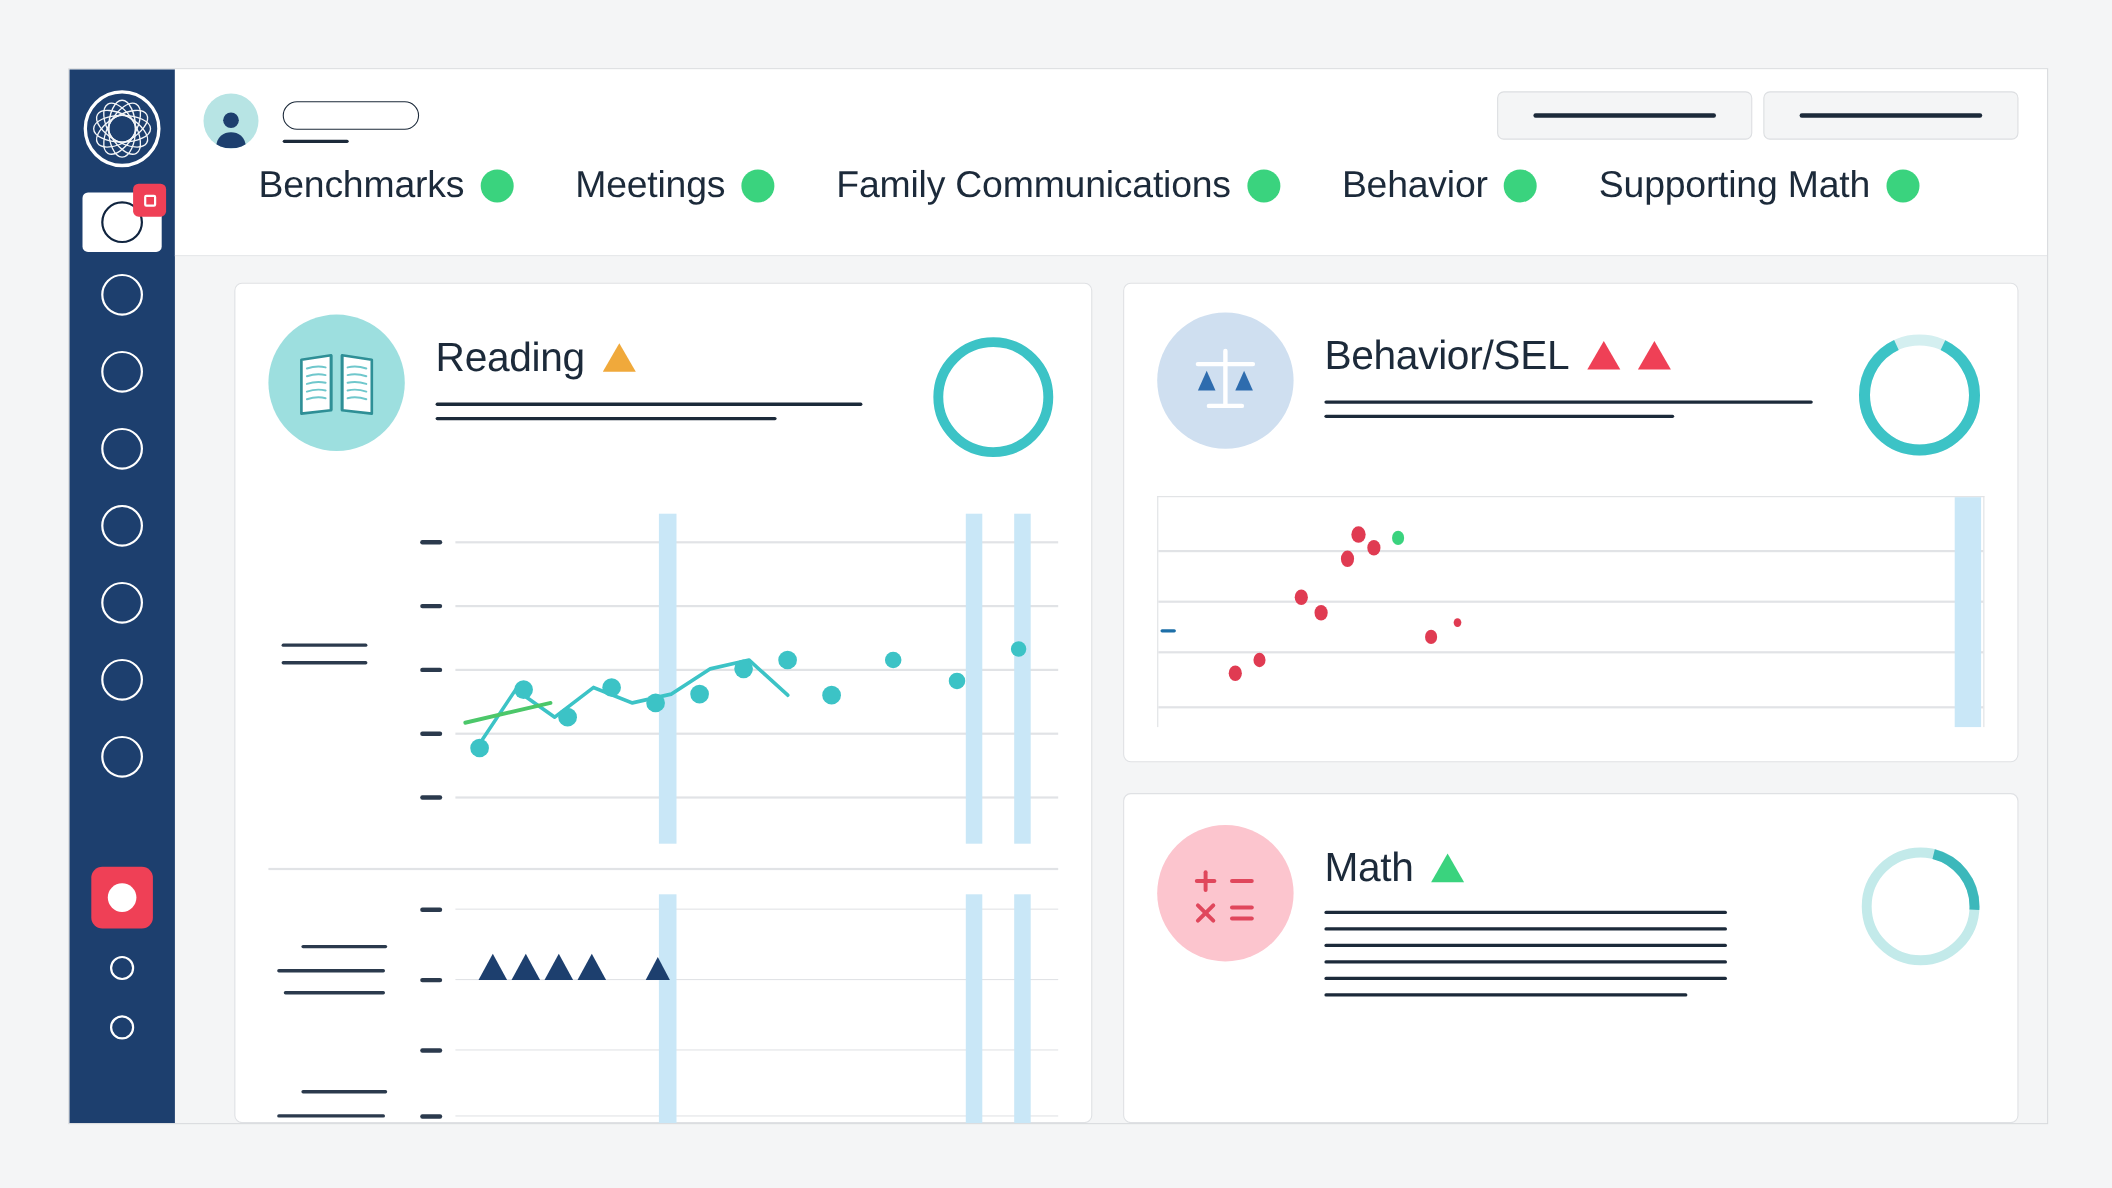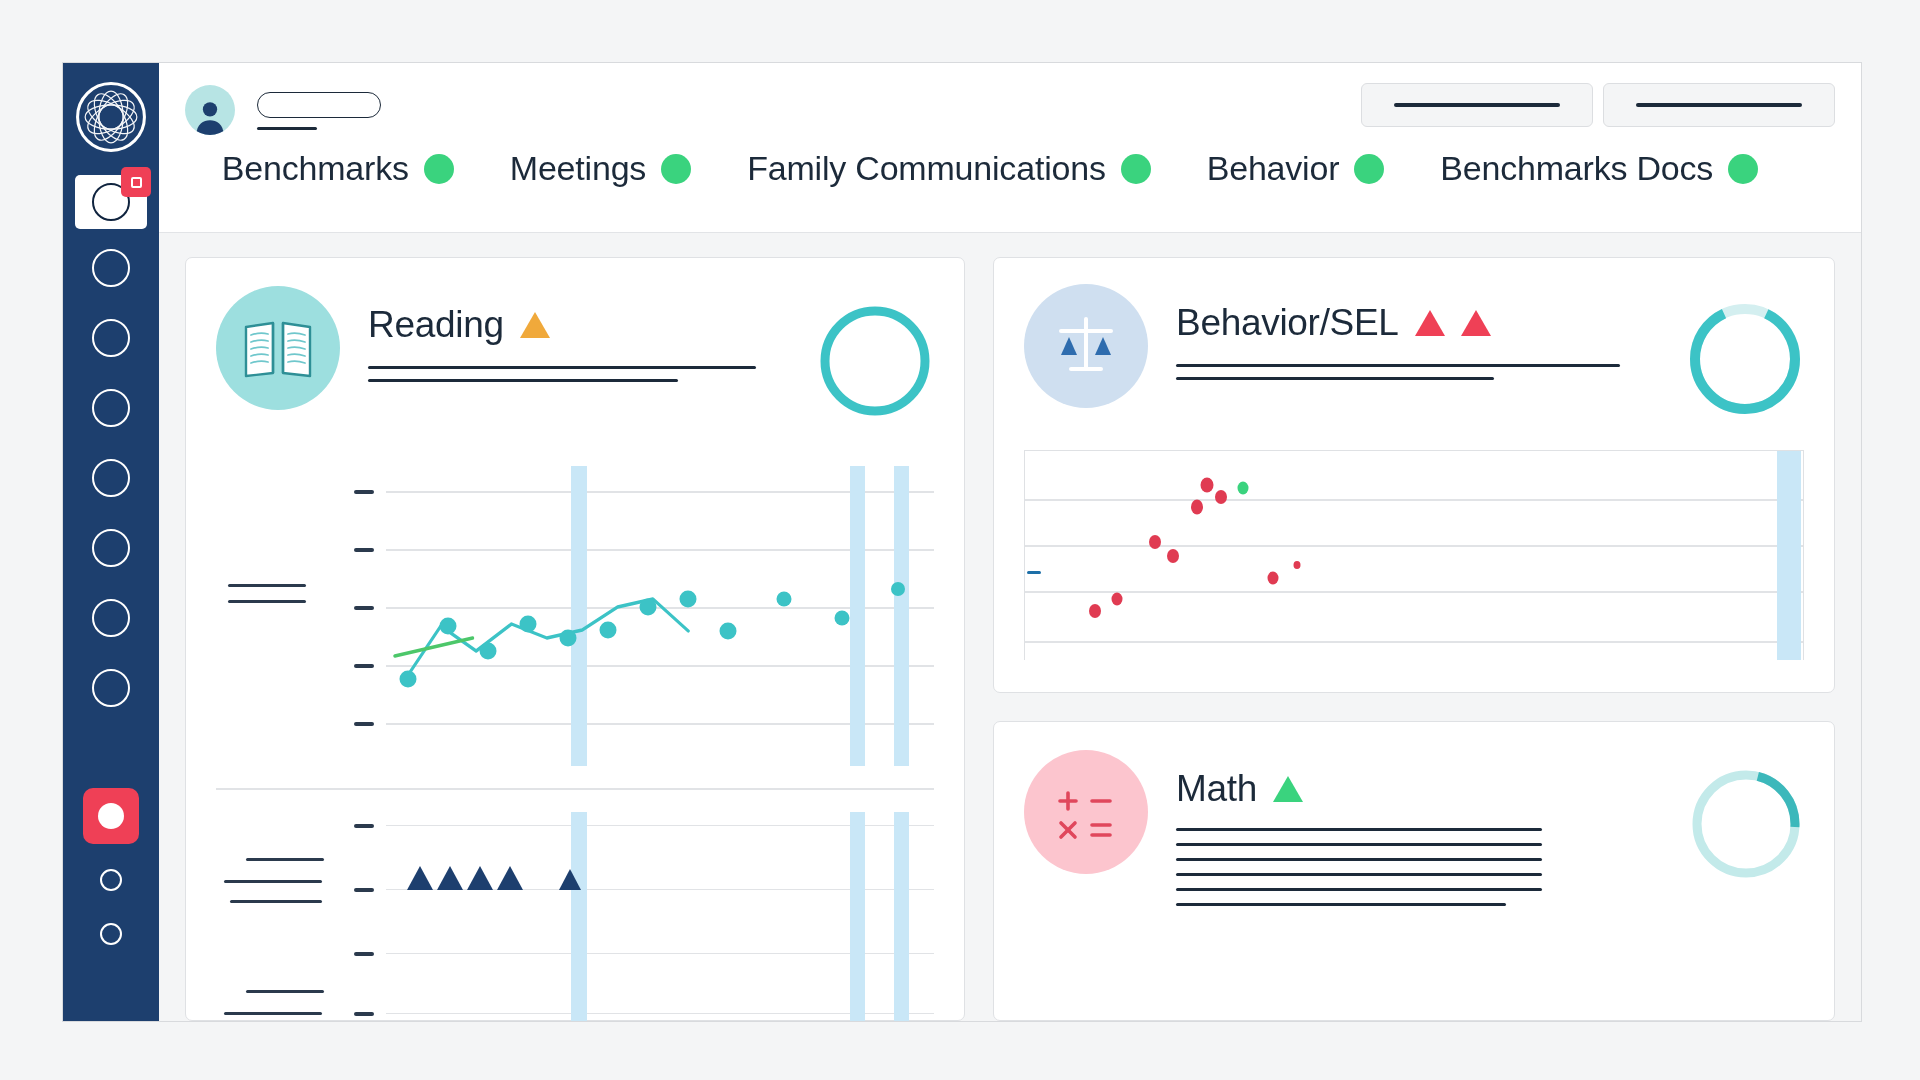--- a/index.html
+++ b/index.html
@@ -120,21 +120,21 @@
   }
   .status-dot { width: 30px; height: 30px; border-radius: 50%; }
 
   
   #content {
     flex: 1; background: #f4f5f6;
     padding: 24px 26px 0 26px;
     display: flex; gap: 28px;
     min-height: 0;
   }
-  #col-left { width: 780px; flex: 0 0 780px; }
+  #col-left { width: 780px; flex: 0 0 780px; margin-left: 28px; }
   #col-right { flex: 1; display: flex; flex-direction: column; gap: 28px; }
 
   .card {
     background: #ffffff;
     border: 1px solid #dfe1e4;
     border-radius: 7px;
   }
 
   .card-head { display: flex; align-items: flex-start; padding: 28px 30px 0 30px; }
   .subject-badge {
@@ -280,21 +280,21 @@
         </div>
         <div class="nav-tab">
           <span class="nav-label">Family Communications</span>
           <span class="status-dot" style="background:#3ad37e"></span>
         </div>
         <div class="nav-tab">
           <span class="nav-label">Behavior</span>
           <span class="status-dot" style="background:#3ad37e"></span>
         </div>
         <div class="nav-tab">
-          <span class="nav-label">Benchmarks Docs</span>
+          <span class="nav-label">Supporting Math</span>
           <span class="status-dot" style="background:#3ad37e"></span>
         </div>
       </div>
 
       <div id="topbar-divider"></div>
     </header>
 
     <div id="content">
 
       <section id="col-left">

